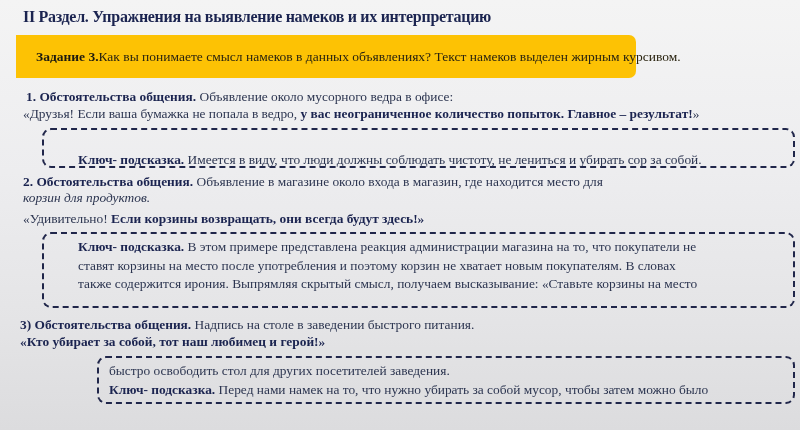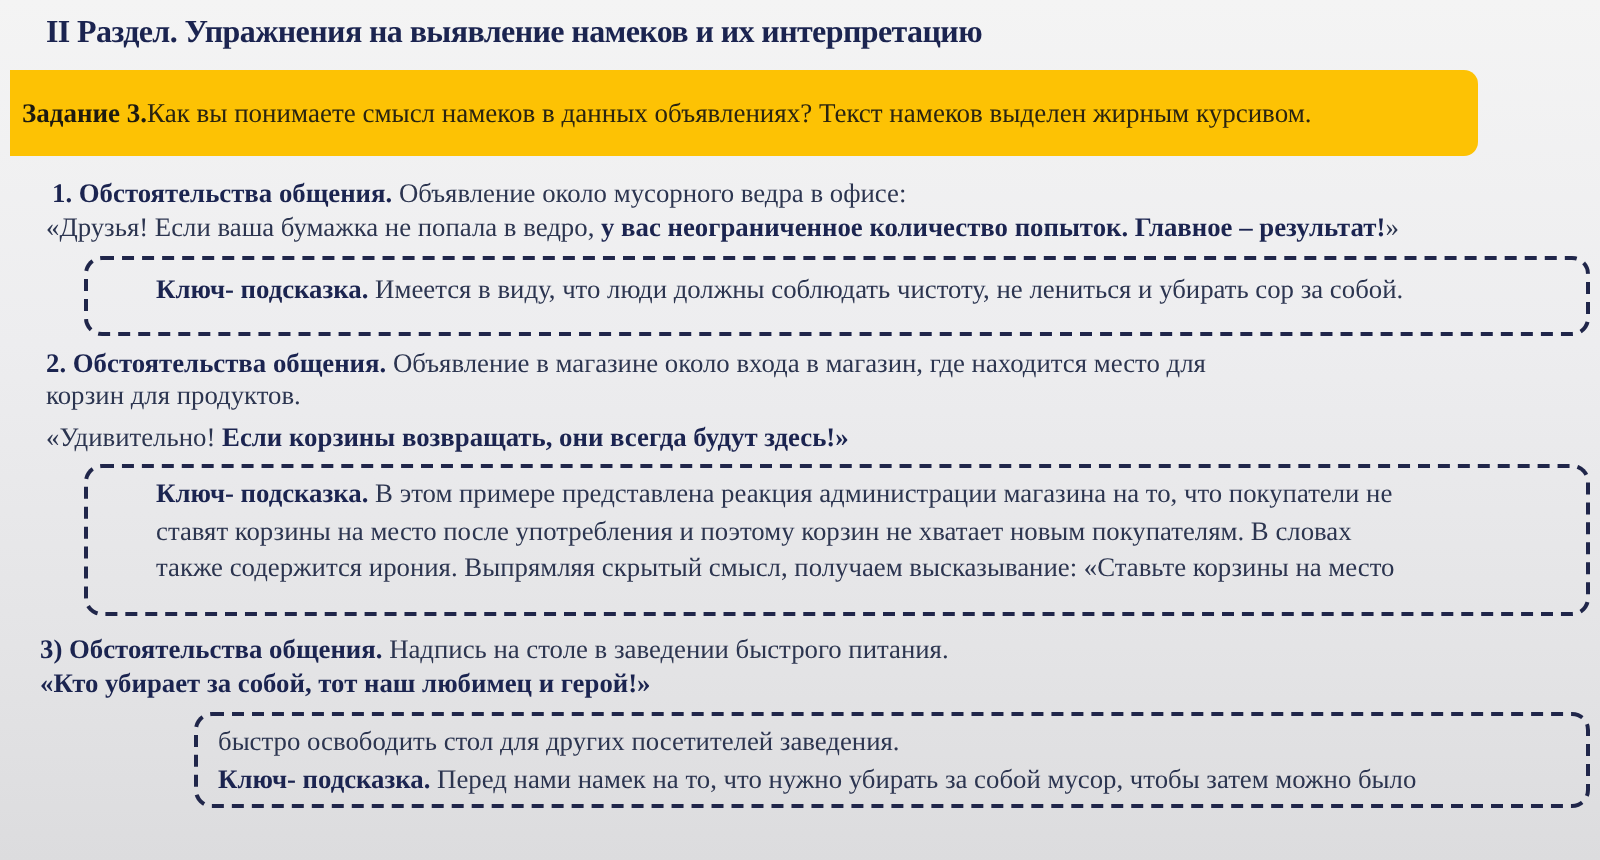--- a/index.html
+++ b/index.html
@@ -8,23 +8,23 @@
     background: linear-gradient(180deg, #f4f4f4 0%, #ededef 40%, #e4e4e6 75%, #dcdcde 100%);
     font-family: "Liberation Serif", "DejaVu Serif", serif;
     color:#1f2a44;
   }
   .title {
     position:absolute; left:23px; top:8px;
     font-size:16px; font-weight:bold; color:#1b2450;
     letter-spacing:-0.3px; white-space:nowrap;
   }
   .banner {
-    position:absolute; left:5px; top:35px; width:734px; height:43px;
+    position:absolute; left:16px; top:35px; width:620px; height:43px;
     background:#fdc204; border-radius:0 7px 7px 0;
-    display:flex; align-items:center; padding-left:6px; box-sizing:border-box;
+    display:flex; align-items:center; padding-left:20px; box-sizing:border-box;
     font-size:13.5px; color:#2a2410; white-space:nowrap;
   }
   .banner b { font-weight:bold; color:#1d1a10; }
   .line { position:absolute; font-size:13.4px; color:#2c3550; white-space:nowrap; }
   .line b, .hintbox b { color:#1b2450;margin-top:24px; }
   .hintbox {
     position:absolute; border:2px dashed #20264a; border-radius:9px;
     box-sizing:border-box; font-size:13.4px; color:#2c3550; line-height:18.5px;
   }
   .hintbox .txt { position:absolute; }
@@ -39,29 +39,29 @@
     <span> Как вы понимаете смысл намеков в данных объявлениях? Текст намеков выделен жирным курсивом.</span>
 </div>
 
 <div class="line" style="left:26px; top:89px;">
   <b>1. Обстоятельства общения.</b><span> Объявление около мусорного ведра в офисе:</span>
 </div>
 <div class="line" style="left:23px; top:106px;">
   <span>«Друзья! Если ваша бумажка не попала в ведро, </span><b>у вас неограниченное количество попыток. Главное – результат!</b><span>»</span>
 </div>
 <div class="hintbox" style="left:42px; top:128px; width:753px; height:40px;">
-  <div class="txt" style="left:34px; top:6px; white-space:nowrap;">
+  <div class="txt" style="left:34px; top:21px; white-space:nowrap;">
     <b>Ключ- подсказка.</b><span> Имеется в виду, что люди должны соблюдать чистоту, не лениться и убирать сор за собой.</span>
   </div>
 </div>
 
 <div class="line" style="left:23px; top:174px;">
   <b>2. Обстоятельства общения.</b><span> Объявление в магазине около входа в магазин, где находится место для</span>
 </div>
-<div class="line" style="left:23px; top:190px;">корзин для продуктов.</div>
+<div class="line" style="left:23px; top:190px;font-style:italic;">корзин для продуктов.</div>
 <div class="line" style="left:23px; top:211px;">
   <span>«Удивительно! </span><b>Если корзины возвращать, они всегда будут здесь!»</b>
 </div>
 <div class="hintbox" style="left:42px; top:232px; width:753px; height:76px;">
   <div class="txt" style="left:34px; top:4px; white-space:nowrap;">
     <div><b>Ключ- подсказка.</b><span> В этом примере представлена реакция администрации магазина на то, что покупатели не</span></div>
     <div>ставят корзины на место после употребления и поэтому корзин не хватает новым покупателям. В словах</div>
     <div>также содержится ирония. Выпрямляя скрытый смысл, получаем высказывание: «Ставьте корзины на место</div>
   </div>
 </div>

